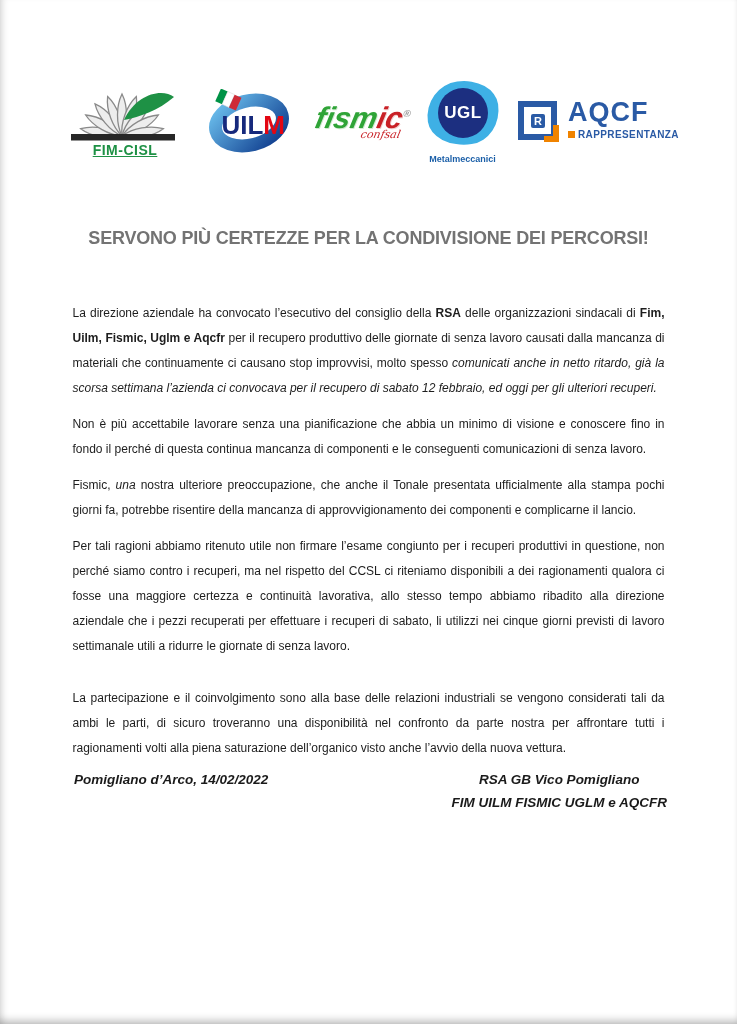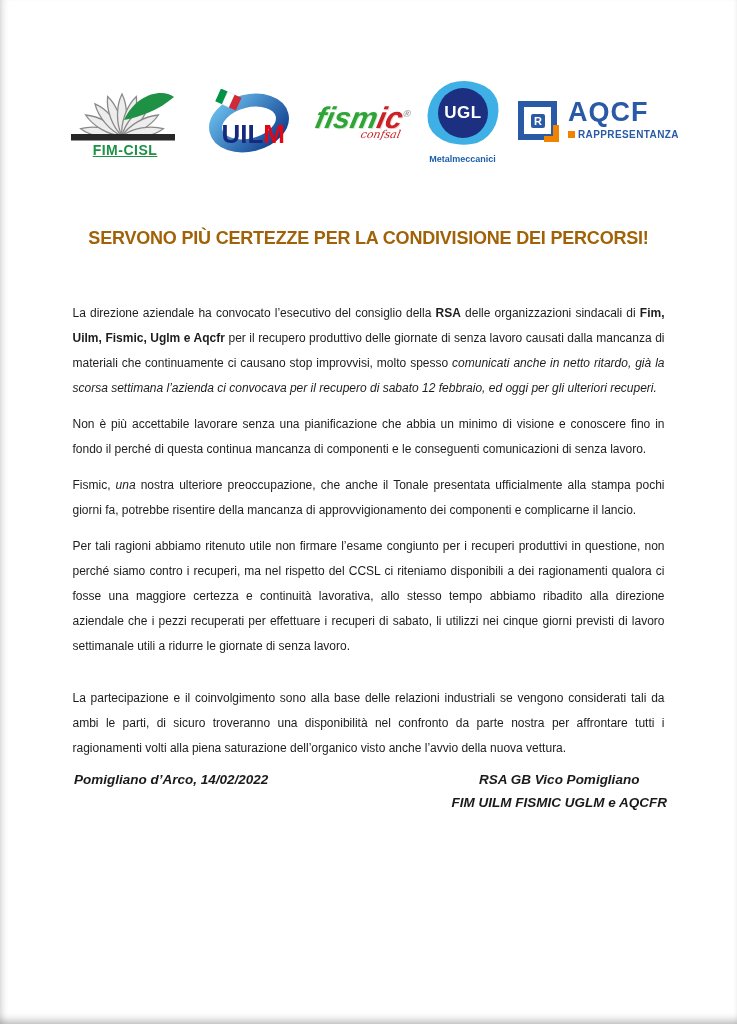--- a/index.html
+++ b/index.html
@@ -25,21 +25,21 @@
   
   .fim-word {
     font-weight: bold; font-size: 14px; letter-spacing: .5px;
     color: var(--fim-green, #1e9145); margin-top: -6px; text-decoration: underline;
   }
 
   
   .uilm-box { position: relative; width: 96px; height: 66px; }
   .uilm-box svg { position: absolute; left: 0; top: 0; }
   .uilm-word {
-    position: absolute; left: 20px; top: 32px;
+    position: absolute; left: 20px; top: 23px;
     font-weight: bold; font-size: 26px; line-height: 1; letter-spacing: 0;
   }
   .uilm-word .uil { color: var(--uilm-navy, #16297c); }
   .uilm-word .m   { color: var(--uilm-red, #e30613); }
 
   
   .fismic-box { transform: skewX(-12deg); text-align: center; }
   .fismic-main { font-weight: bold; font-size: 30px; line-height: 1; font-style: italic; white-space: nowrap; }
   .fismic-main .fism { color: var(--fismic-green, #2fa437); text-shadow: 1px 1px 0 #cfe9cf; }
   .fismic-main .ic   { color: var(--fismic-red, #c92127); text-shadow: 1px 1px 0 #f2cfcf; }
@@ -71,21 +71,21 @@
   .aqcf-text { margin-left: 6px; }
   .aqcf-name { font-weight: bold; font-size: 27px; line-height: 1; letter-spacing: 1px; color: var(--aqcf-blue, #2a5aa5); }
   .aqcf-subrow { display: flex; align-items: center; margin-top: 3px; }
   .aqcf-bullet { width: 7px; height: 7px; background: var(--aqcf-orange, #f08300); margin-right: 3px; }
   .aqcf-sub { font-size: 10px; font-weight: bold; letter-spacing: .4px; color: var(--aqcf-blue, #2a5aa5); }
 
   
   .doc-title {
     margin: 58px 40px 0 40px;
     text-align: center; font-weight: bold; font-size: 18px; letter-spacing: -0.2px;
-    color: #a16207;
+    color: #737373;
   }
   .doc-body { width: 592px; margin: 52px auto 0 auto; }
   .para {
     margin: 0 0 11px 0;
     font-size: 12px; line-height: 25px; text-align: justify;
     color: var(--ink, #1d1d1d);
   }
   .para.space-before { margin-top: 27px; }
   .para .b  { font-weight: bold; }
   .para .i  { font-style: italic; }

